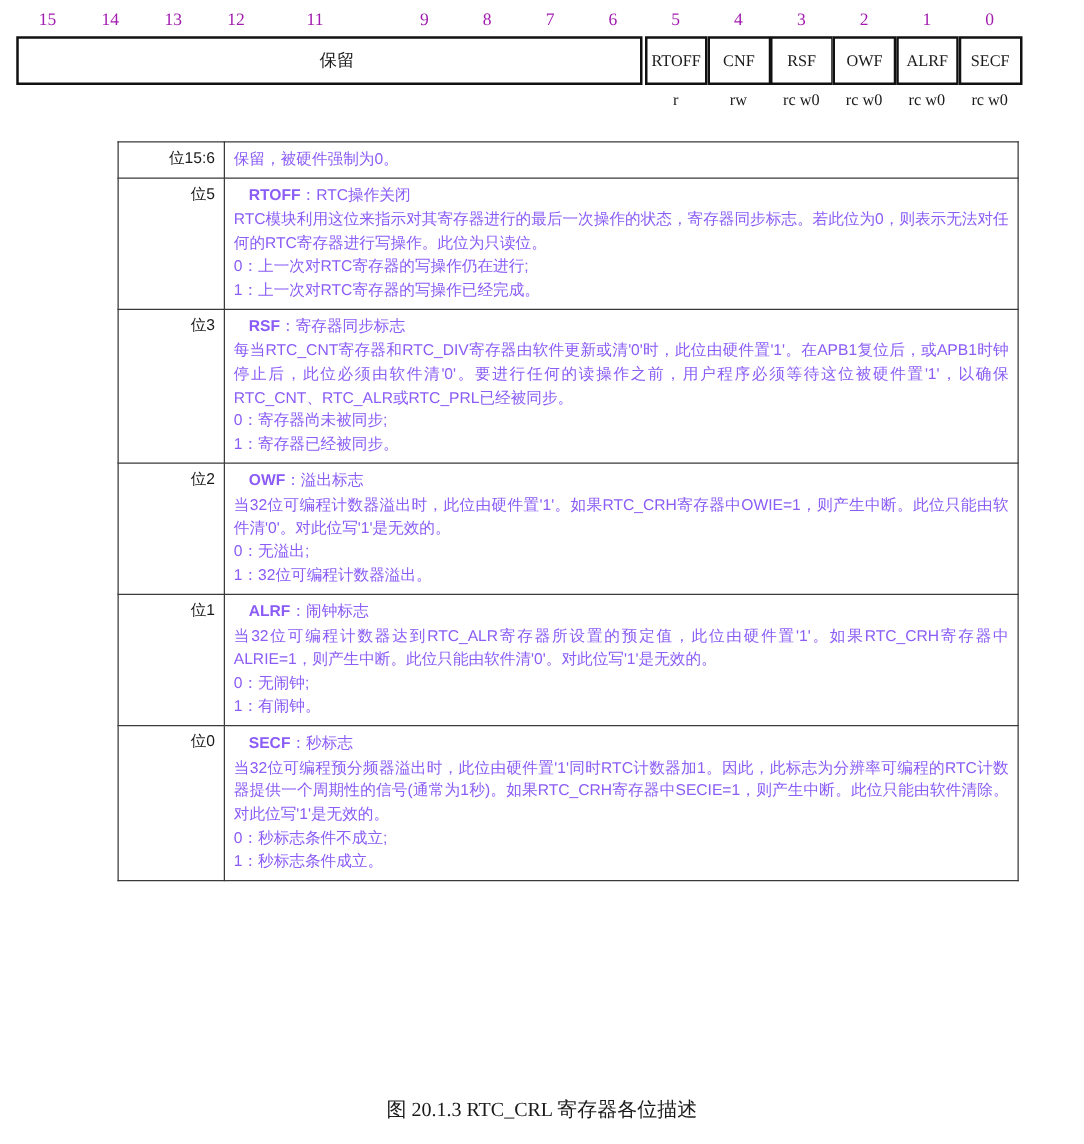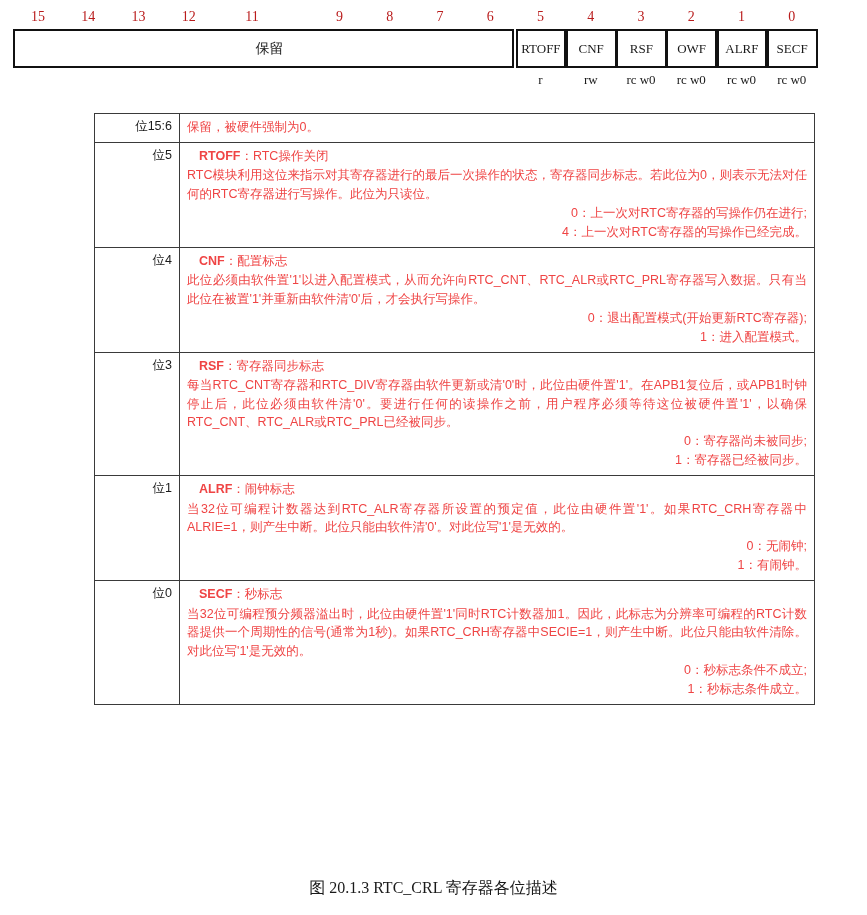--- a/index.html
+++ b/index.html
@@ -32,21 +32,21 @@
     width: 804px;
     height: 18px;
   }
   .bit-index {
     position: absolute;
     top: 0;
     width: 50px;
     text-align: center;
     font-family: "Liberation Serif", serif;
     font-size: 14px;
-    color: #b91c1c;
+    color: #a21caf;
     line-height: 18px;
   }
 
   .bit-boxes {
     position: absolute;
     left: 13px;
     top: 29px;
     height: 39px;
     width: 804px;
   }
@@ -110,39 +110,38 @@
     width: 69px;
     font-size: 12.5px;
     color: #1a1a1a;
     white-space: nowrap;
     padding-left: 8px;
     text-align: right;
   }
   #bit-description-table td.desc-col {
     font-size: 12.5px;
     line-height: 18.5px;
-    color: #ef4444;
+    color: #8b5cf6;
   }
   .desc-title {
     margin: 0 0 1px 12px;
     line-height: 18.5px;
   }
   .desc-title .sym {
     font-weight: bold;
   }
   .desc-body {
     margin: 0;
     line-height: 18.7px;
     text-align: justify;
   }
   .desc-values {
     margin: 0;
     padding: 0;
     list-style: none;
-    text-align: right;
   }
   .desc-values li {
     line-height: 19px;
   }
 
   
   #figure-caption {
     position: absolute;
     left: 0;
     top: 878px;
@@ -202,47 +201,47 @@
           <p class="desc-body">保留，被硬件强制为0。</p>
         </td>
       </tr>
       <tr>
         <td class="bit-col">位5</td>
         <td class="desc-col">
           <p class="desc-title"><span class="sym">RTOFF</span><span>：RTC操作关闭</span></p>
           <p class="desc-body">RTC模块利用这位来指示对其寄存器进行的最后一次操作的状态，寄存器同步标志。若此位为0，则表示无法对任何的RTC寄存器进行写操作。此位为只读位。</p>
           <ul class="desc-values">
             <li>0：上一次对RTC寄存器的写操作仍在进行;</li>
-            <li>4：上一次对RTC寄存器的写操作已经完成。</li>
-          </ul>
-        </td>
-      </tr>
-      <tr>
-        <td class="bit-col">位4</td>
-        <td class="desc-col">
-          <p class="desc-title"><span class="sym">CNF</span><span>：配置标志</span></p>
-          <p class="desc-body">此位必须由软件置'1'以进入配置模式，从而允许向RTC_CNT、RTC_ALR或RTC_PRL寄存器写入数据。只有当此位在被置'1'并重新由软件清'0'后，才会执行写操作。</p>
-          <ul class="desc-values">
-            <li>0：退出配置模式(开始更新RTC寄存器);</li>
-            <li>1：进入配置模式。</li>
+            <li>1：上一次对RTC寄存器的写操作已经完成。</li>
           </ul>
         </td>
       </tr>
       <tr>
         <td class="bit-col">位3</td>
         <td class="desc-col">
           <p class="desc-title"><span class="sym">RSF</span><span>：寄存器同步标志</span></p>
           <p class="desc-body">每当RTC_CNT寄存器和RTC_DIV寄存器由软件更新或清'0'时，此位由硬件置'1'。在APB1复位后，或APB1时钟停止后，此位必须由软件清'0'。要进行任何的读操作之前，用户程序必须等待这位被硬件置'1'，以确保RTC_CNT、RTC_ALR或RTC_PRL已经被同步。</p>
           <ul class="desc-values">
             <li>0：寄存器尚未被同步;</li>
             <li>1：寄存器已经被同步。</li>
           </ul>
         </td>
       </tr>
       <tr>
+        <td class="bit-col">位2</td>
+        <td class="desc-col">
+          <p class="desc-title"><span class="sym">OWF</span><span>：溢出标志</span></p>
+          <p class="desc-body">当32位可编程计数器溢出时，此位由硬件置'1'。如果RTC_CRH寄存器中OWIE=1，则产生中断。此位只能由软件清'0'。对此位写'1'是无效的。</p>
+          <ul class="desc-values">
+            <li>0：无溢出;</li>
+            <li>1：32位可编程计数器溢出。</li>
+          </ul>
+        </td>
+      </tr>
+      <tr>
         <td class="bit-col">位1</td>
         <td class="desc-col">
           <p class="desc-title"><span class="sym">ALRF</span><span>：闹钟标志</span></p>
           <p class="desc-body">当32位可编程计数器达到RTC_ALR寄存器所设置的预定值，此位由硬件置'1'。如果RTC_CRH寄存器中ALRIE=1，则产生中断。此位只能由软件清'0'。对此位写'1'是无效的。</p>
           <ul class="desc-values">
             <li>0：无闹钟;</li>
             <li>1：有闹钟。</li>
           </ul>
         </td>
       </tr>

